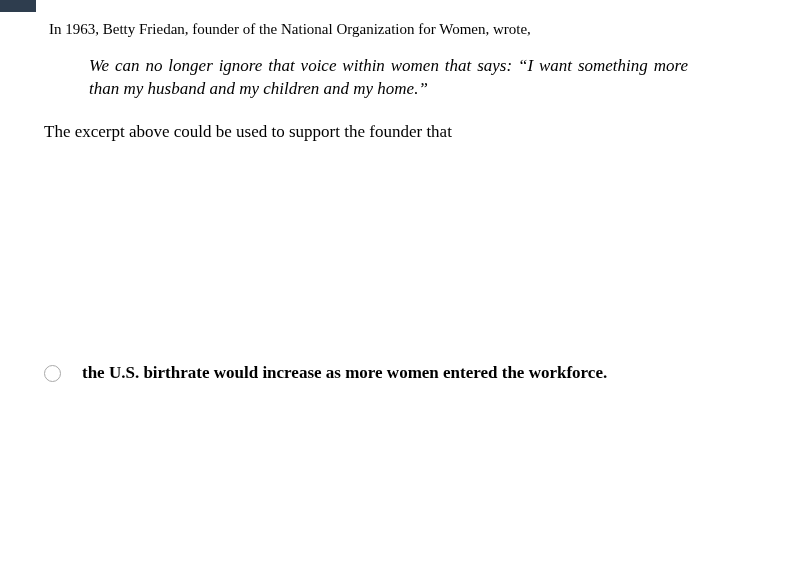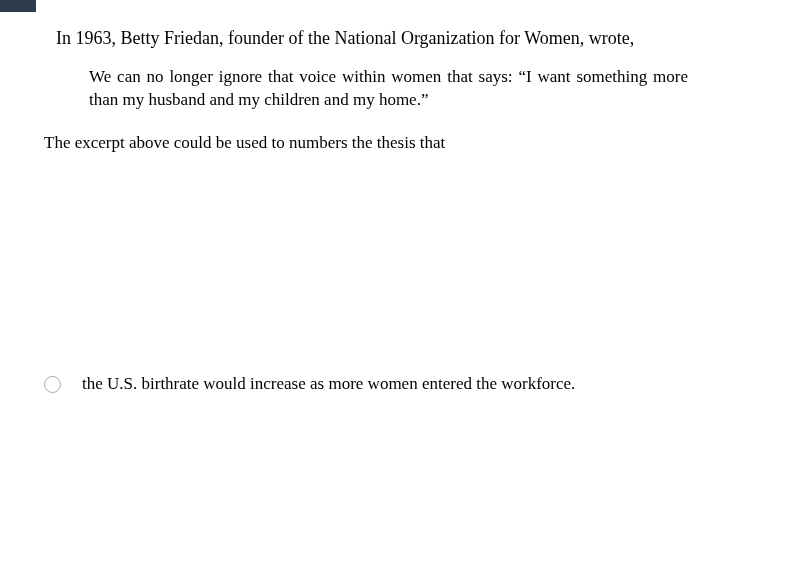--- a/index.html
+++ b/index.html
@@ -26,51 +26,53 @@
   .page {
     position: absolute;
     top: 0;
     left: 0;
     width: 800px;
     height: 575px;
     box-sizing: border-box;
     padding: 14px 22px 0 44px;
   }
   .stem {
-    font-size: 18px;
+    font-size: 15px;
     line-height: 1.35;
     text-align: justify;
     text-justify: inter-word;
-    margin: 12px;
+    margin: 5px;
     padding-right: 55px;
   }
   .quote {
     font-size: 17px;
     line-height: 1.35;
     margin: 16px 0 0 0;
     padding-left: 45px;
     padding-right: 90px;
     text-align: justify;
     text-justify: inter-word;
+    font-style: italic;
   }
   .stem2 {
     font-size: 17px;
     line-height: 1.35;
     margin: 20px 0 0 0;
     padding-right: 220px;
     text-align: justify;
     text-justify: inter-word;
   }
   .spacer {
     height: 218px;
   }
   .options {
     margin: 0;
     padding: 0;
     list-style: none;
+    font-weight: bold;
   }
   .option {
     display: flex;
     align-items: flex-start;
     margin-bottom: 9px;
   }
   .radio {
     flex: 0 0 auto;
     width: 17px;
     height: 17px;
@@ -98,21 +100,21 @@
 <body>
 
 <div class="top-marker"></div>
 
 <div class="page">
 
   <p class="stem">In 1963, Betty Friedan, founder of the National Organization for Women, wrote,</p>
 
   <p class="quote">We can no longer ignore that voice within women that says: “I want something more than my husband and my children and my home.”</p>
 
-  <p class="stem2">The excerpt above could be used to numbers the thesis that</p>
+  <p class="stem2">The excerpt above could be used to support the founder that</p>
 
   <div class="spacer"></div>
 
   <ul class="options">
     <li class="option">
       <span class="radio"></span>
       <span class="option-text">the U.S. birthrate would increase as more women entered the workforce.</span>
     </li>
   </ul>
 

